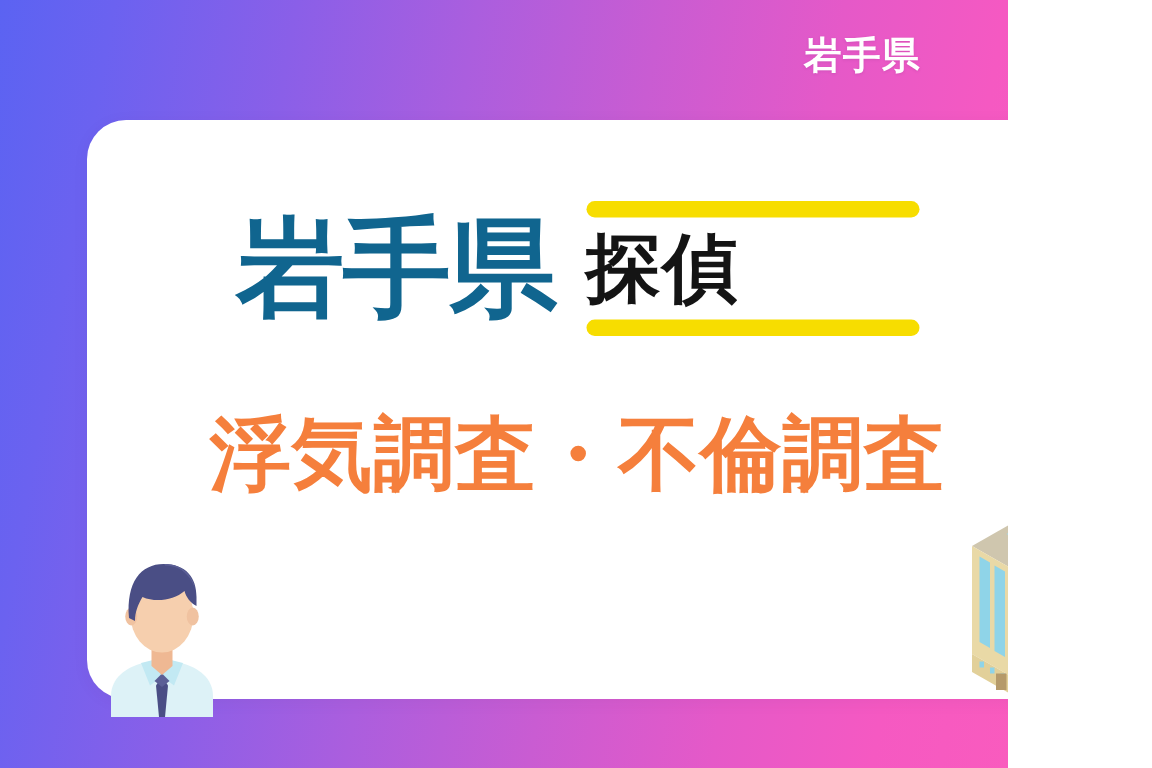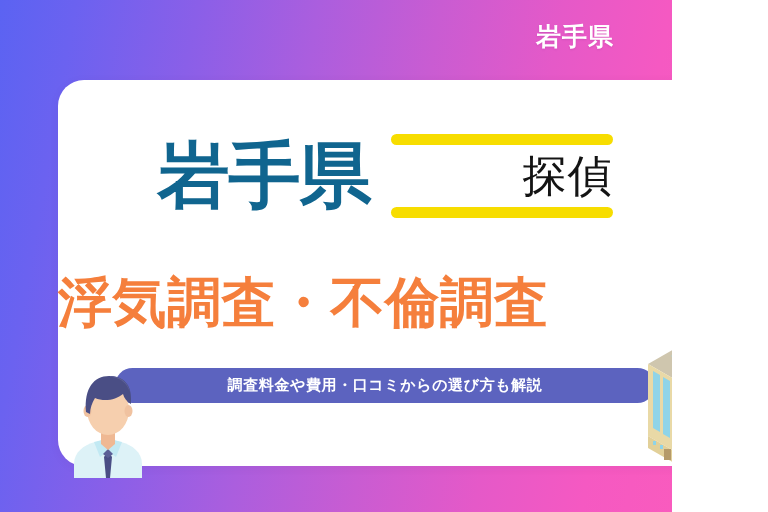--- a/index.html
+++ b/index.html
@@ -85,34 +85,35 @@
     padding-top: 2px;
   }
   .yellow-bar {
     height: 11px;
     background: #f7dd00;
     border-radius: 6px;
     width: 100%;
   }
   .detective-word {
     color: #141414;
-    font-size: 44px;
-    font-weight: 400;
-    line-height: 1;
-    text-align: right;
+    font-size: 50px;
+    font-weight: 700;
+    line-height: 1;
+    text-align: left;
     letter-spacing: 1px;
     white-space: nowrap;
   }
 
   
   .orange-sub {
     position: absolute;
     left: 0;
     top: 196px;
     width: 654px;
+    text-align: center;
     color: #f57f3c;
     font-size: 54px;
     font-weight: 700;
     line-height: 1;
     letter-spacing: 0.5px;
     white-space: nowrap;
   }
 
   
   .pill {
@@ -171,23 +172,20 @@
 
       <div class="detective-block">
         <div class="yellow-bar"></div>
         <div class="detective-word">探偵</div>
         <div class="yellow-bar"></div>
       </div>
     </div>
 
     <div class="orange-sub">浮気調査・不倫調査</div>
 
-    <div class="pill">
-      <span class="pill-text">調査料金や費用・口コミからの選び方も解説</span>
-    </div>
 
   </div>
 
   <div class="person">
     <svg viewBox="0 0 88 120" width="88" height="120" xmlns="http://www.w3.org/2000/svg">
 
       <path d="M10 120 L10 106 C10 94 20 87 31 84 L57 84 C68 87 78 94 78 106 L78 120 Z" fill="#ddf2f7"></path>
 
       <path d="M33 84 L44 99 L55 84 L49 82 L44 92 L39 82 Z" fill="#9fdcec"></path>
       <path d="M30 84 L38 82 L44 93 L36 99 Z" fill="#c2e9f3"></path>

